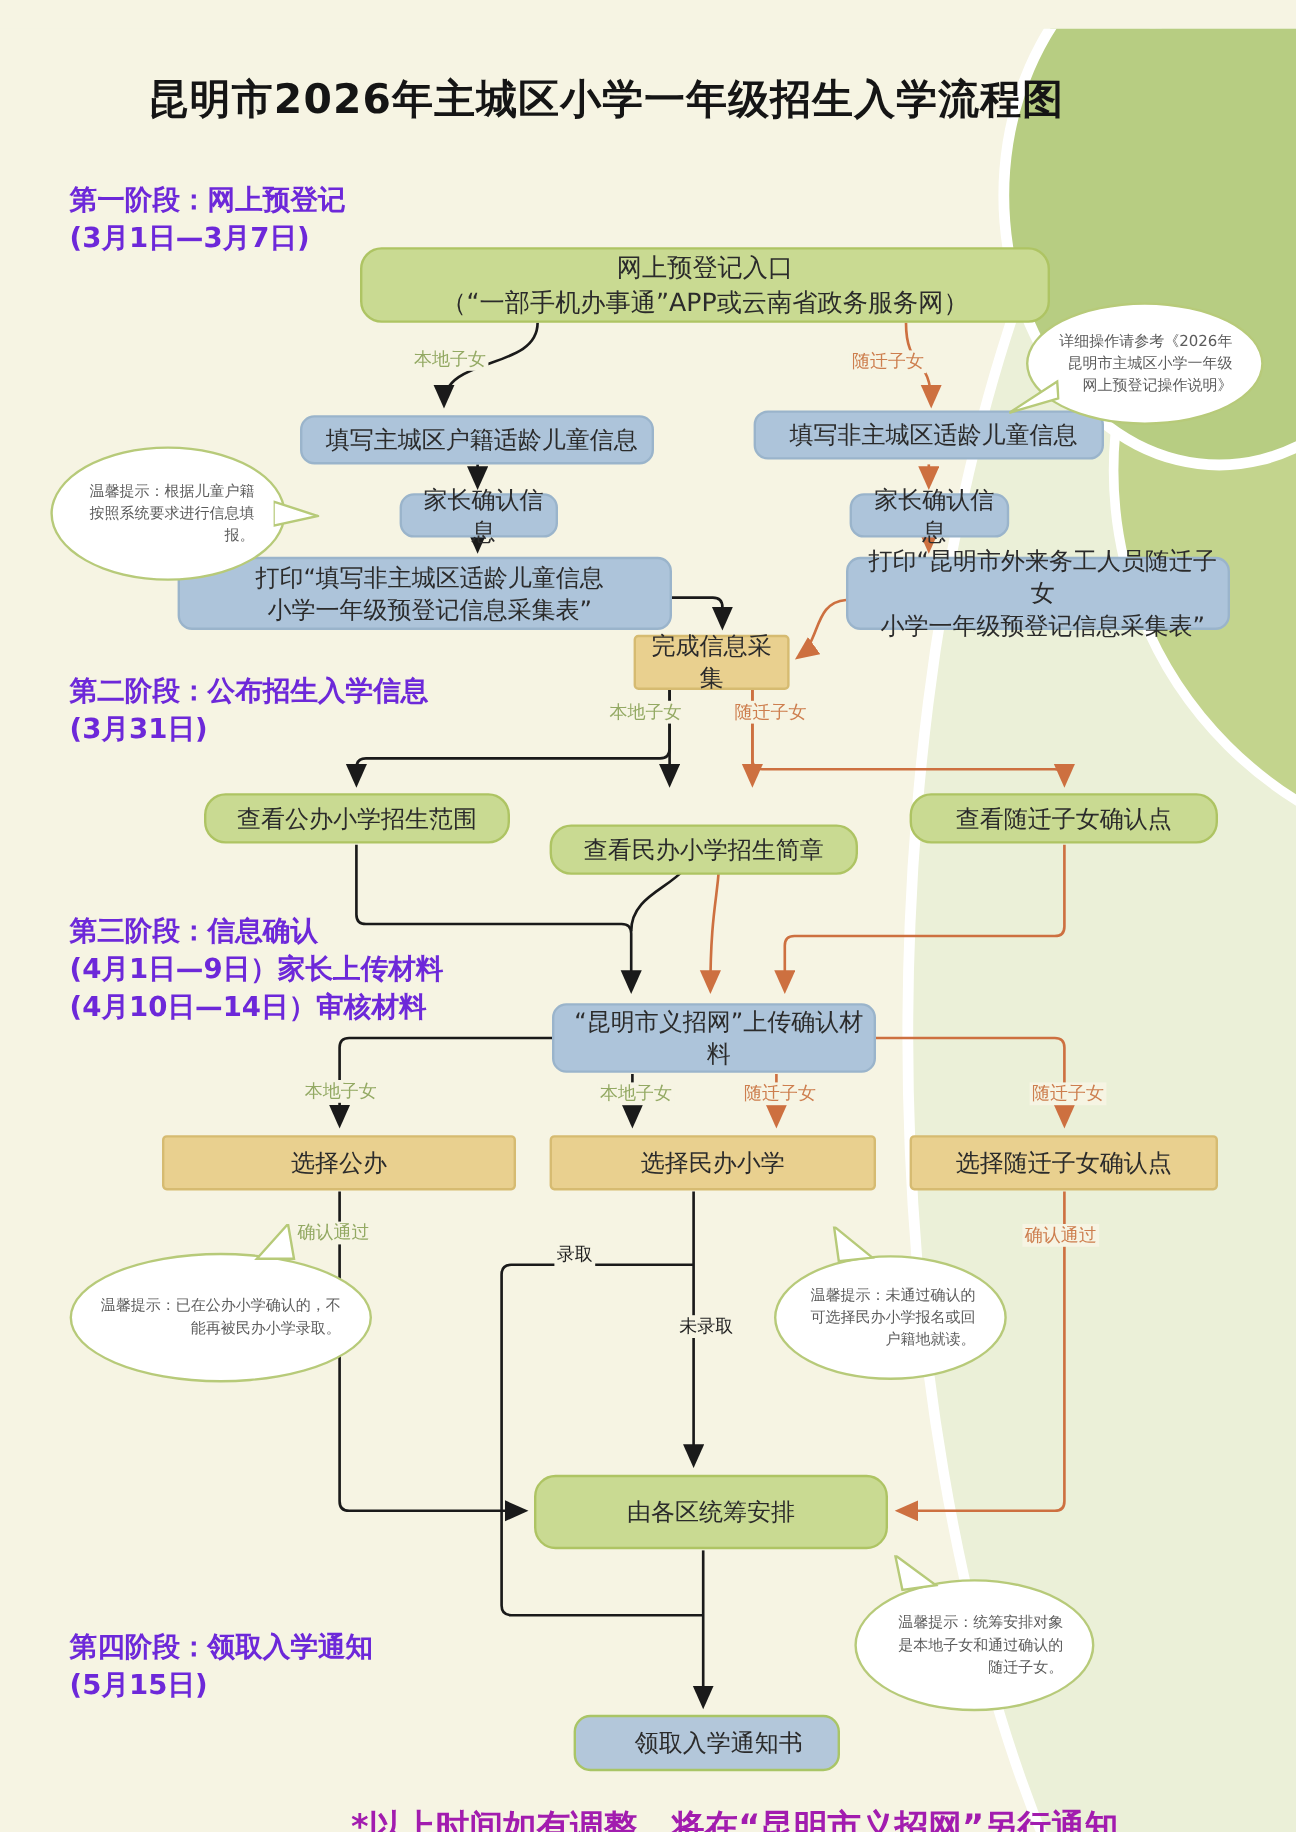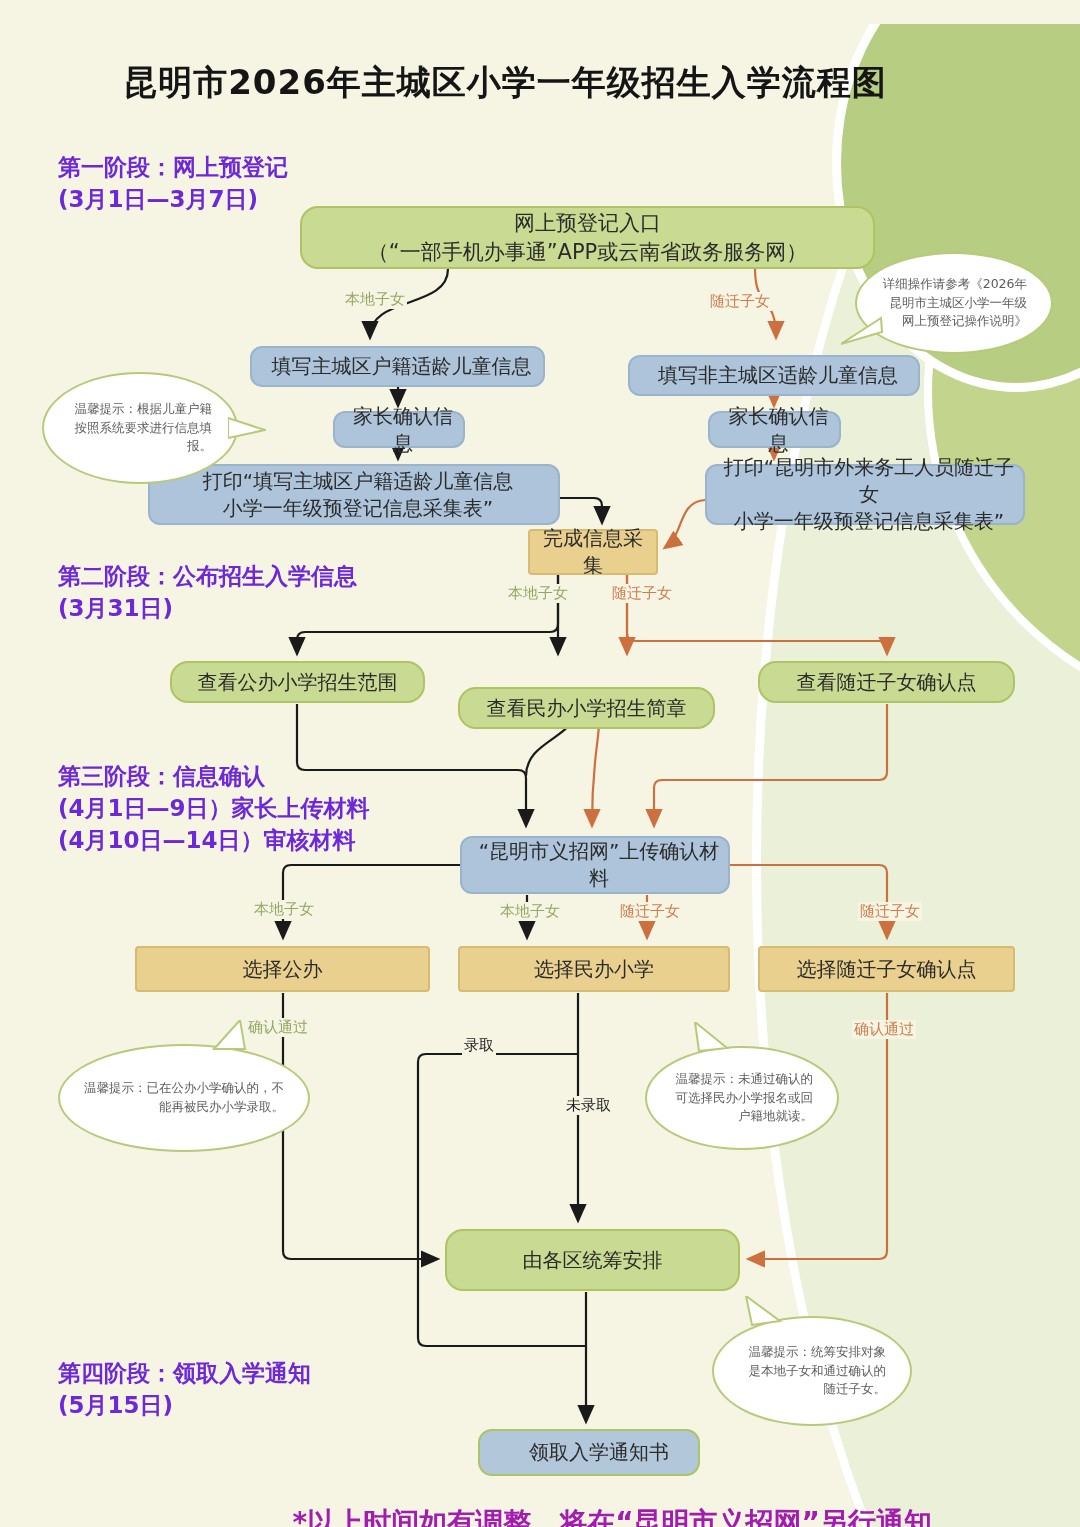--- a/index.html
+++ b/index.html
@@ -118,28 +118,28 @@
   </div>
 
   <div class="box green" style="left:300px;top:182px;width:575px;height:63px;font-size:21px;">
     <div>
       <div>网上预登记入口</div>
       <div>（“一部手机办事通”APP或云南省政务服务网）</div>
     </div>
   </div>
 
   <div class="box blue" style="left:250px;top:322px;width:295px;height:41px;">填写主城区户籍适龄儿童信息</div>
-  <div class="box blue" style="left:628px;top:331px;width:292px;height:41px;">填写非主城区适龄儿童信息</div>
+  <div class="box blue" style="left:628px;top:318px;width:292px;height:41px;">填写非主城区适龄儿童信息</div>
 
   <div class="box blue" style="left:333px;top:387px;width:132px;height:37px;">家长确认信息</div>
   <div class="box blue" style="left:708px;top:387px;width:133px;height:37px;">家长确认信息</div>
 
   <div class="box blue" style="left:148px;top:440px;width:412px;height:61px;">
     <div>
-      <div>打印“填写主城区户籍适龄儿童信息</div>
+      <div>打印“填写非主城区适龄儿童信息</div>
       <div>小学一年级预登记信息采集表”</div>
     </div>
   </div>
   <div class="box blue" style="left:705px;top:440px;width:320px;height:61px;">
     <div>
       <div>打印“昆明市外来务工人员随迁子女</div>
       <div>小学一年级预登记信息采集表”</div>
     </div>
   </div>
 

